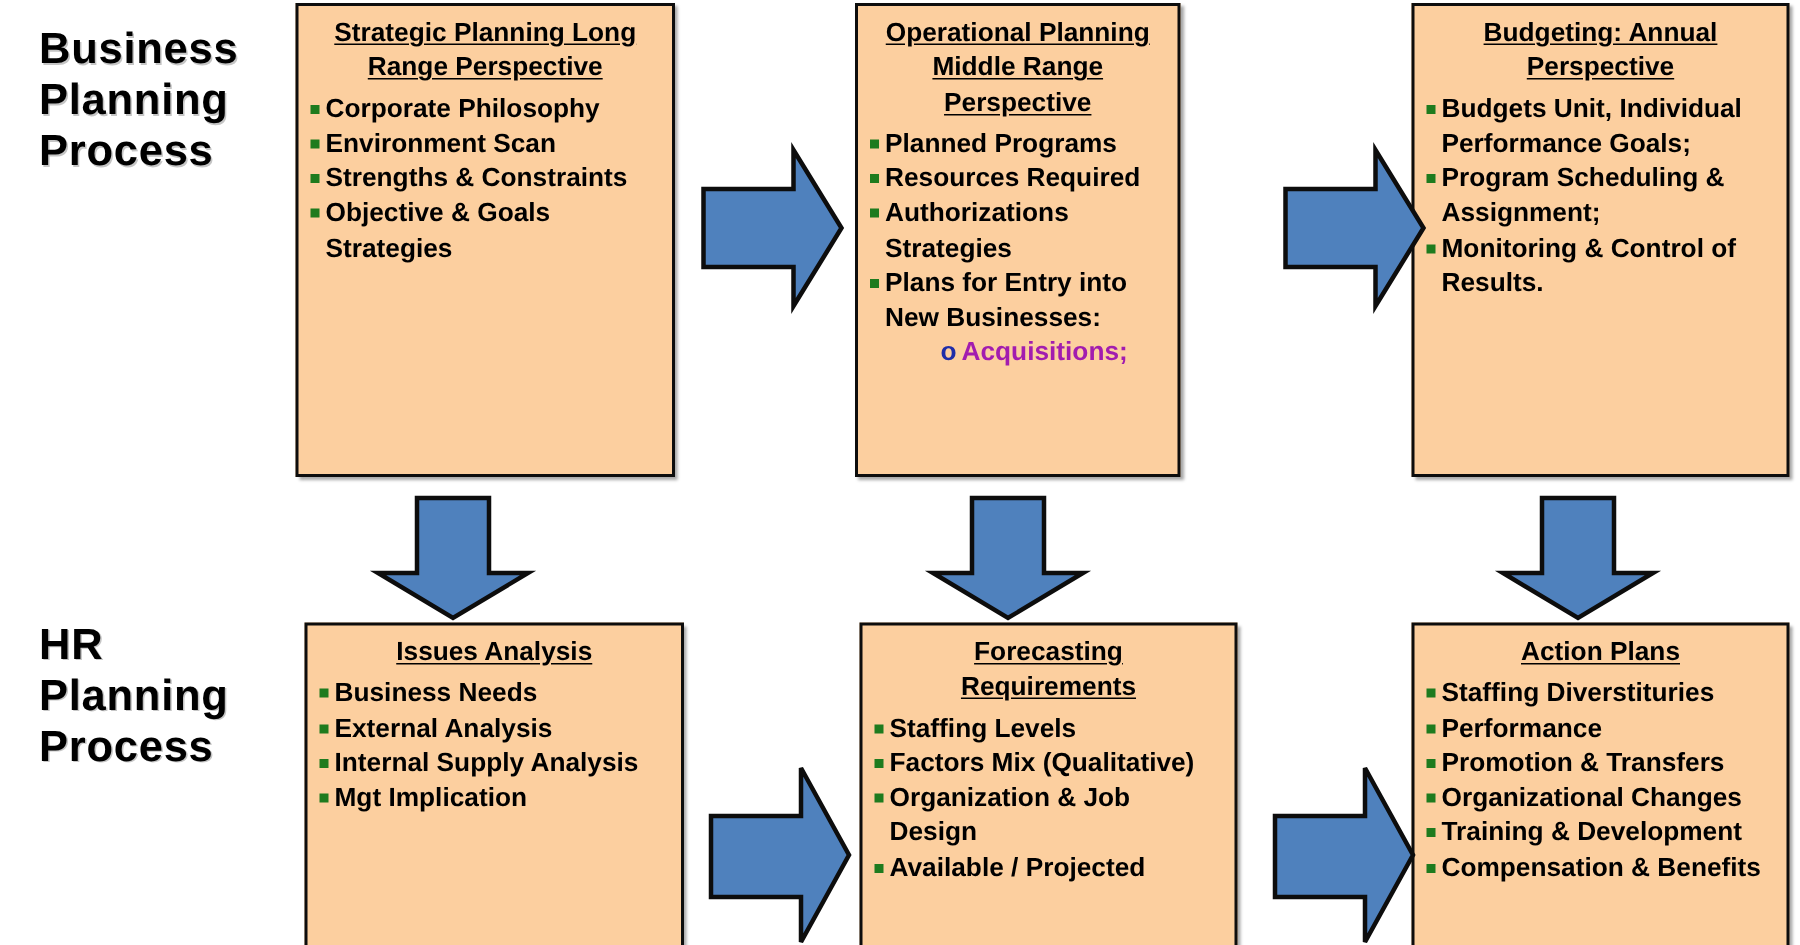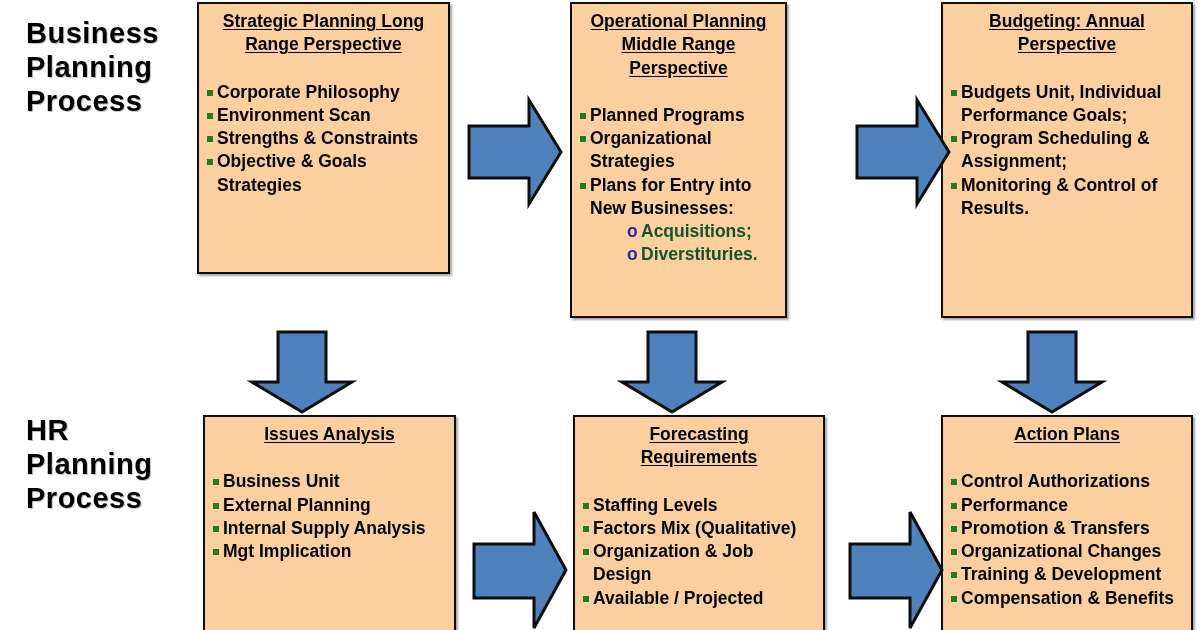--- a/index.html
+++ b/index.html
@@ -37,42 +37,42 @@
     text-align: center;
     font-weight: bold;
     font-size: 17.5px;
     line-height: 1.33;
     color: #000;
     text-decoration: underline;
     text-underline-offset: 2px;
     margin-bottom: 4px;
     white-space: pre-line;
   }
-  .box-list { list-style: none; margin-top: 24px; }
+  .box-list { list-style: none; margin-top: 4px; }
   .box-list li {
     font-weight: bold;
     font-size: 17.5px;
     line-height: 1.33;
     color: #000;
     position: relative;
     padding-left: 11px;
     margin-bottom: 0px;
     text-indent: 0;
   }
   .box-list li::before {
     content: "";
     position: absolute;
     left: 1px; top: 9px;
     width: 6px; height: 6px;
     background: #1E7B1E;
   }
   
   .box-list li.sub {
     padding-left: 62px;
-    color: #14532d;
+    color: #a21caf;
   }
   .box-list li.sub::before {
     content: "o";
     background: none;
     left: 48px; top: 0px;
     width: auto; height: auto;
     color: #1F2DA8;
     font-weight: bold;
     font-size: 17.5px;
     line-height: 1.33;
@@ -89,79 +89,79 @@
 <div id="stage">
 
   <div class="row-label" id="label-business">Business
 Planning
 Process</div>
 
   <div class="row-label" id="label-hr">HR
 Planning
 Process</div>
 
-  <div class="box" style="left:197px; top:2px; width:253px; height:272px;">
+  <div class="box" style="left:197px; top:2px; width:253px; height:316px;">
     <div class="box-title">Strategic Planning Long
 Range Perspective</div>
     <ul class="box-list">
         <li>Corporate Philosophy</li>
         <li>Environment Scan</li>
         <li>Strengths &amp; Constraints</li>
         <li>Objective &amp; Goals Strategies</li>
       </ul>
   </div>
 
   <div class="box" style="left:570px; top:2px; width:217px; height:316px;">
     <div class="box-title">Operational Planning
 Middle Range
 Perspective</div>
     <ul class="box-list">
         <li>Planned Programs</li>
-        <li>Organizational Strategies</li>
+        <li>Resources Required</li>
+        <li>Authorizations Strategies</li>
         <li>Plans for Entry into New Businesses:</li>
         <li class="sub">Acquisitions;</li>
-        <li class="sub">Diverstituries.</li>
       </ul>
   </div>
 
   <div class="box" style="left:941px; top:2px; width:252px; height:316px;">
     <div class="box-title">Budgeting: Annual
 Perspective</div>
     <ul class="box-list">
         <li>Budgets Unit, Individual Performance Goals;</li>
         <li>Program Scheduling &amp; Assignment;</li>
         <li>Monitoring &amp; Control of Results.</li>
       </ul>
   </div>
 
   <div class="box" style="left:203px; top:415px; width:253px; height:230px;">
     <div class="box-title">Issues Analysis</div>
     <ul class="box-list">
-        <li>Business Unit</li>
-        <li>External Planning</li>
+        <li>Business Needs</li>
+        <li>External Analysis</li>
         <li>Internal Supply Analysis</li>
         <li>Mgt Implication</li>
       </ul>
   </div>
 
   <div class="box" style="left:573px; top:415px; width:252px; height:230px;">
     <div class="box-title">Forecasting
 Requirements</div>
     <ul class="box-list">
         <li>Staffing Levels</li>
         <li>Factors Mix (Qualitative)</li>
         <li>Organization &amp; Job Design</li>
         <li>Available / Projected</li>
       </ul>
   </div>
 
   <div class="box" style="left:941px; top:415px; width:252px; height:230px;">
     <div class="box-title">Action Plans</div>
     <ul class="box-list">
-        <li>Control Authorizations</li>
+        <li>Staffing Diverstituries</li>
         <li>Performance</li>
         <li>Promotion &amp; Transfers</li>
         <li>Organizational Changes</li>
         <li>Training &amp; Development</li>
         <li>Compensation &amp; Benefits</li>
       </ul>
   </div>
 
   <div class="arrow" style="left:467px; top:98px;">
     <svg width="96" height="108" viewBox="0 0 96 108">

